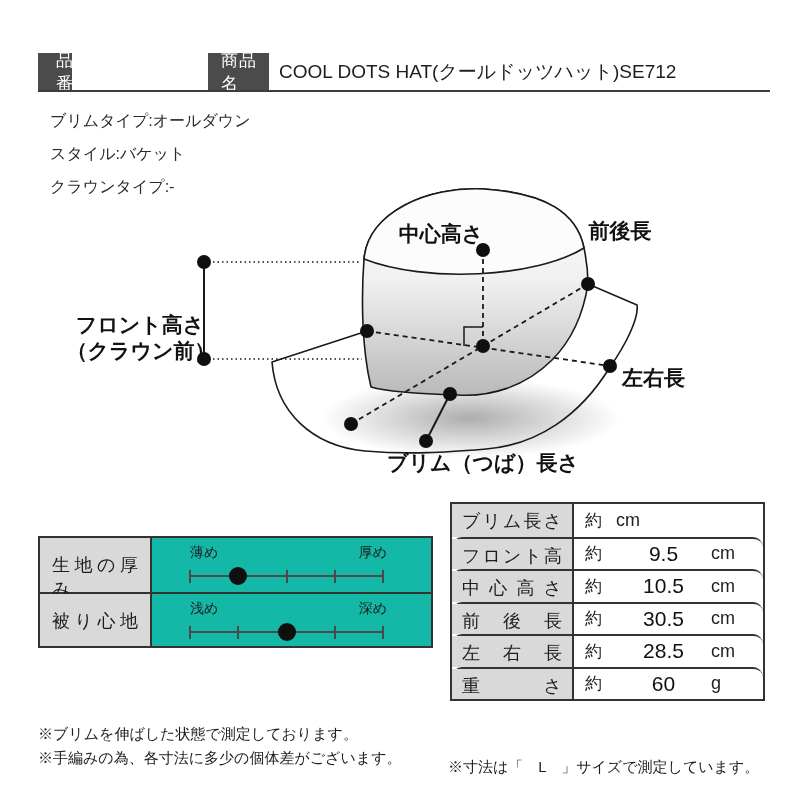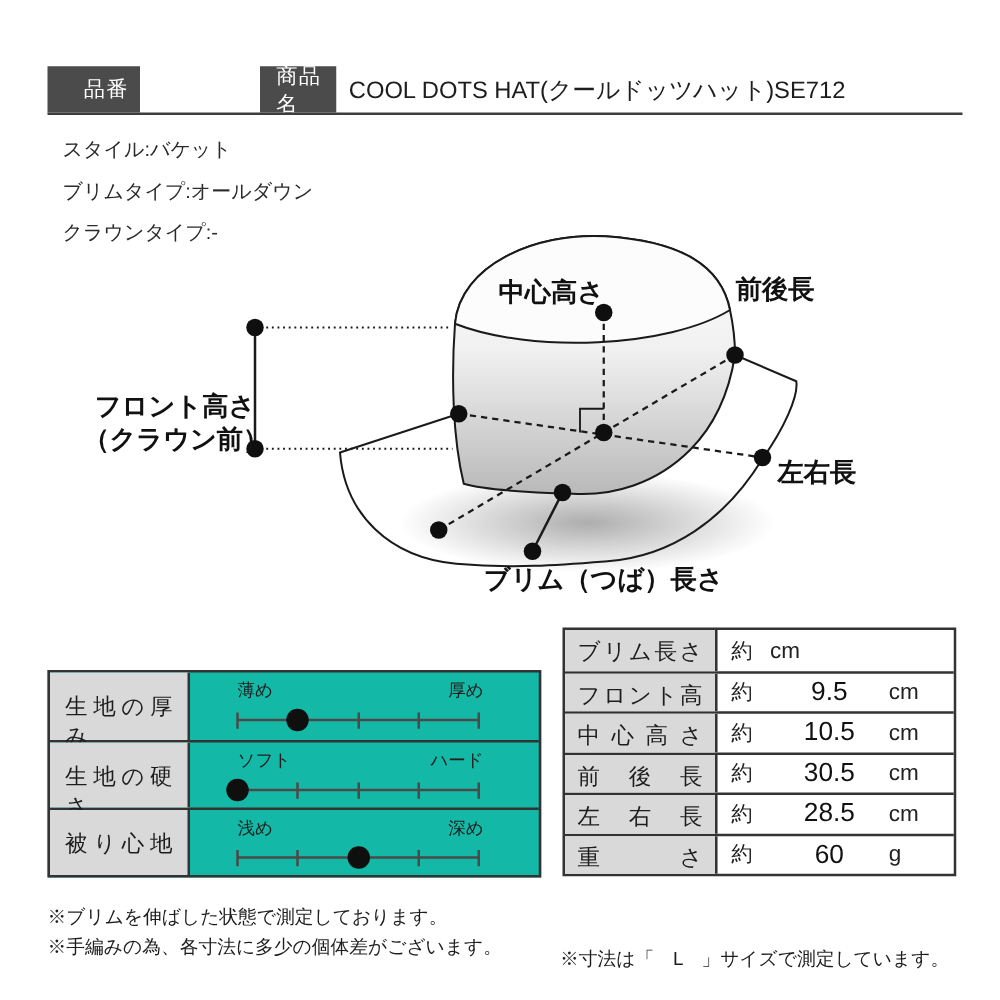--- a/index.html
+++ b/index.html
@@ -9,21 +9,21 @@
   html,body{background:#ffffff;}
   .page{
     position:relative; width:800px; height:800px; background:#ffffff; overflow:hidden;
     font-family:"Liberation Sans", sans-serif; color:var(--ink);
   }
   
   .tag{
     position:absolute; top:53px; height:37px; background:var(--tag_bg); color:var(--tag_text);
     display:flex; align-items:center; justify-content:center; font-size:17px; letter-spacing:1px;
   }
-  .tag-part{left:38px; width:74px;padding-left:20px;}
+  .tag-part{left:38px; width:34px;padding-left:20px;}
   .tag-name{left:208px; width:61px;padding-left:13px;}
   .part-val{
     position:absolute; left:89px; top:53px; width:119px; height:37px;
     display:flex; align-items:center; justify-content:center; font-size:18px; color:#333;
   }
   .name-val{
     position:absolute; left:279px; top:53px; height:37px;
     display:flex; align-items:center; font-size:19px; color:#1d1d1d; white-space:nowrap;
   }
   .hdr-line{position:absolute; left:38px; top:90px; width:732px; border-top:2px solid #3d3d3d;}
@@ -45,21 +45,21 @@
   .end-label.lft{left:38px;}
   .end-label.rgt{right:44px;}
   .track{position:absolute; left:38px; right:48px; top:37px; border-top:2px solid #4a4a4a;}
   .tick{position:absolute; top:-7px; width:2px; height:13px; background:#4a4a4a; transform:translateX(-50%);}
   .sdot{
     position:absolute; top:-10px; width:18px; height:18px; border-radius:50%;
     background:#0f0f0f; transform:translateX(-50%);
   }
   
   .meas-table{position:absolute; left:450px; top:502px; width:315px; border:2px solid var(--line); background:#fff;}
-  .meas-row{display:flex; height:32.5px; border-top:2px solid var(--line);}
+  .meas-row{display:flex; height:32.5px; border-top:2px solid var(--line);border-radius:10px;}
   .meas-row:first-child{border-top:none;}
   .meas-label{
     width:122px; background:var(--label_bg); border-right:2px solid var(--line);
     font-size:18px; color:#1d1d1d; padding:5px 10px 0;
     text-align:justify; text-align-last:justify;
   }
   .meas-approx{width:42px; padding-left:11px; display:flex; align-items:center; font-size:17px;}
   .meas-value{flex:1; display:flex; align-items:center; justify-content:center; font-size:21px; color:#111;}
   .meas-unit{width:52px; display:flex; align-items:center; font-size:18px;}
   
@@ -70,22 +70,22 @@
 <body>
 
 <div class="page">
 
   <span class="tag tag-part">品番</span>
   <span class="tag tag-name">商品名</span>
   <span class="name-val">COOL DOTS HAT(クールドッツハット)SE712</span>
   <div class="hdr-line"></div>
 
   <div class="specs">
+    <div>ブリムタイプ:オールダウン</div>
     <div>スタイル:バケット</div>
-    <div>ブリムタイプ:オールダウン</div>
     <div>クラウンタイプ:-</div>
   </div>
 
   <svg class="diagram-svg" viewBox="0 180 800 330">
     <defs>
       <linearGradient id="gCrown" x1="0" y1="0" x2="0" y2="1">
         <stop offset="0" stop-color="#ffffff"></stop>
         <stop offset="0.45" stop-color="#f0f0f0"></stop>
         <stop offset="1" stop-color="#b9b9b9"></stop>
       </linearGradient>
@@ -149,35 +149,20 @@
           <i class="tick" style="left:0%"></i>
             <i class="tick" style="left:25%"></i>
             <i class="tick" style="left:50%"></i>
             <i class="tick" style="left:75%"></i>
             <i class="tick" style="left:100%"></i>
           <span class="sdot" style="left: 25%;"></span>
         </div>
       </div>
     </div>
     <div class="fab-row">
-      <div class="fab-label">生地の硬さ</div>
-      <div class="fab-cell">
-        <span class="end-label lft">ソフト</span>
-        <span class="end-label rgt">ハード</span>
-        <div class="track">
-          <i class="tick" style="left:0%"></i>
-            <i class="tick" style="left:25%"></i>
-            <i class="tick" style="left:50%"></i>
-            <i class="tick" style="left:75%"></i>
-            <i class="tick" style="left:100%"></i>
-          <span class="sdot" style="left: 0%;"></span>
-        </div>
-      </div>
-    </div>
-    <div class="fab-row">
       <div class="fab-label">被り心地</div>
       <div class="fab-cell">
         <span class="end-label lft">浅め</span>
         <span class="end-label rgt">深め</span>
         <div class="track">
           <i class="tick" style="left:0%"></i>
             <i class="tick" style="left:25%"></i>
             <i class="tick" style="left:50%"></i>
             <i class="tick" style="left:75%"></i>
             <i class="tick" style="left:100%"></i>

